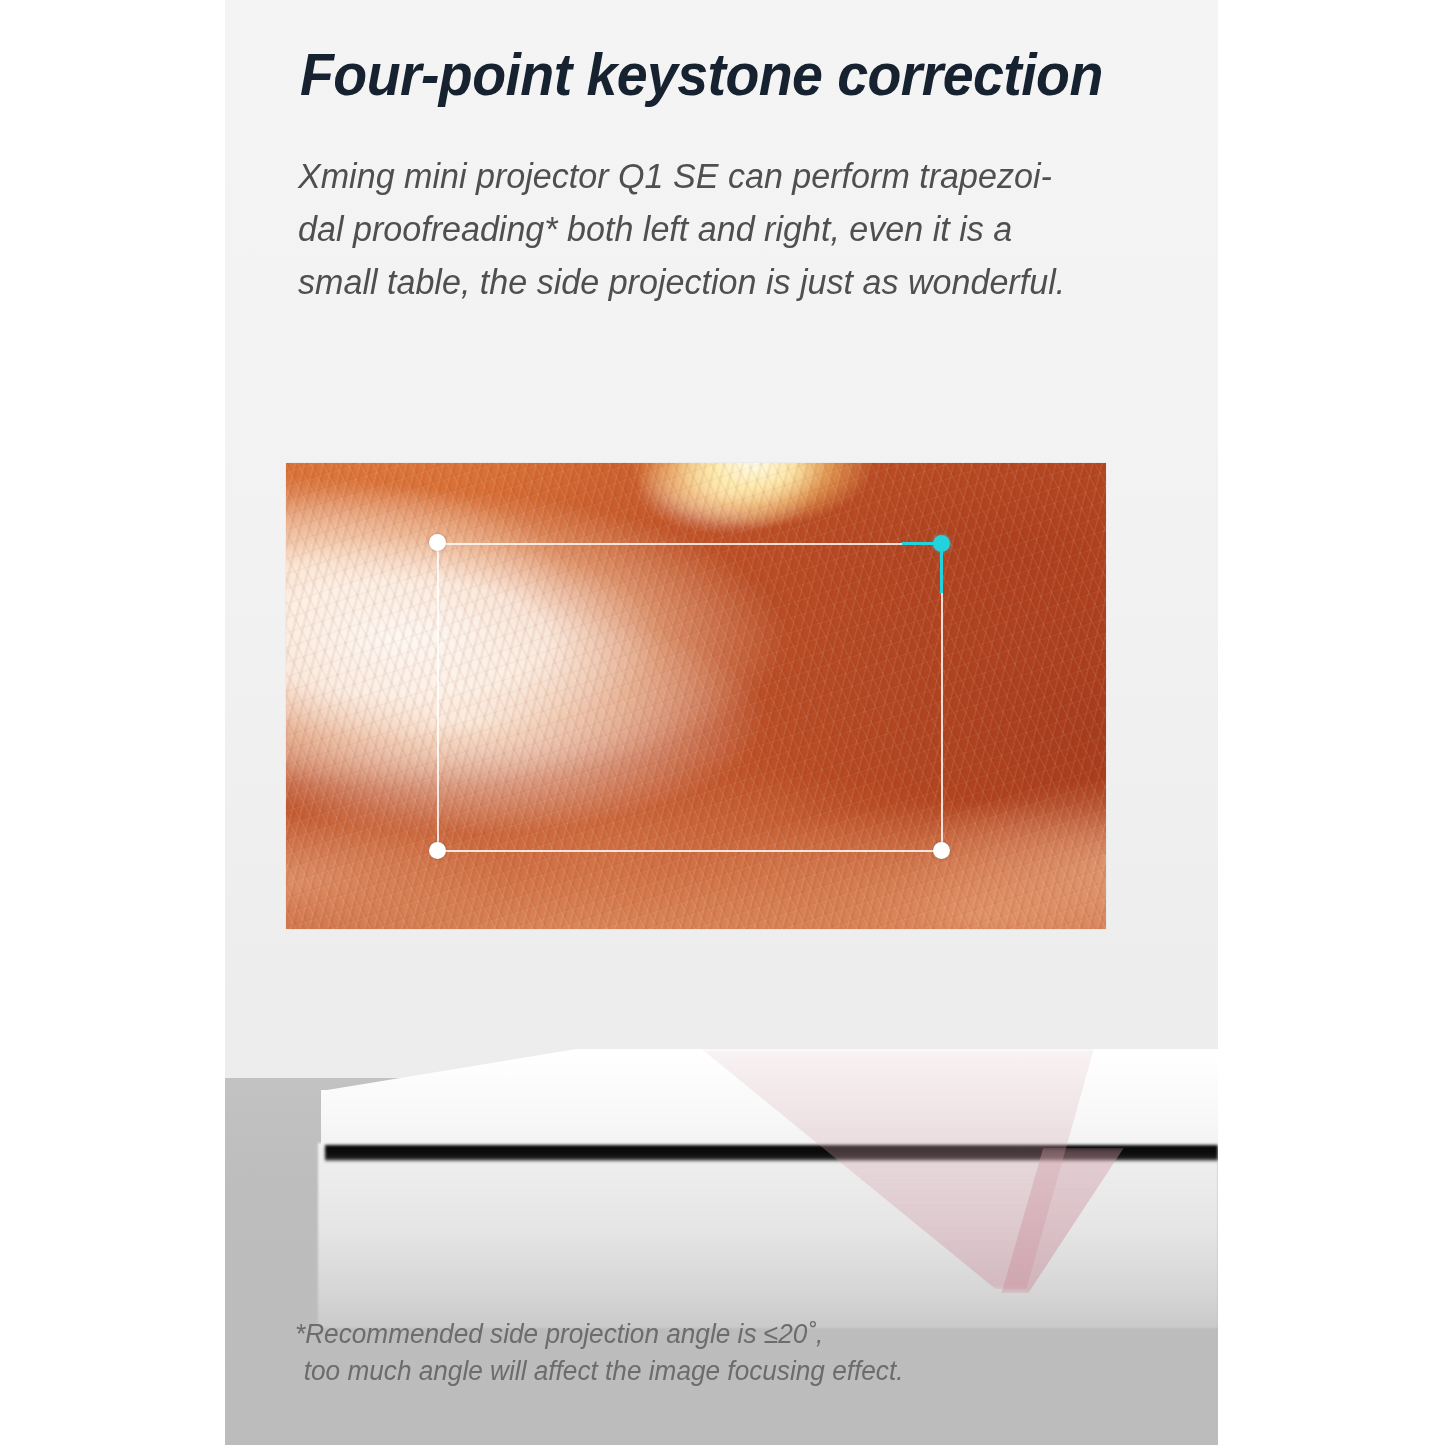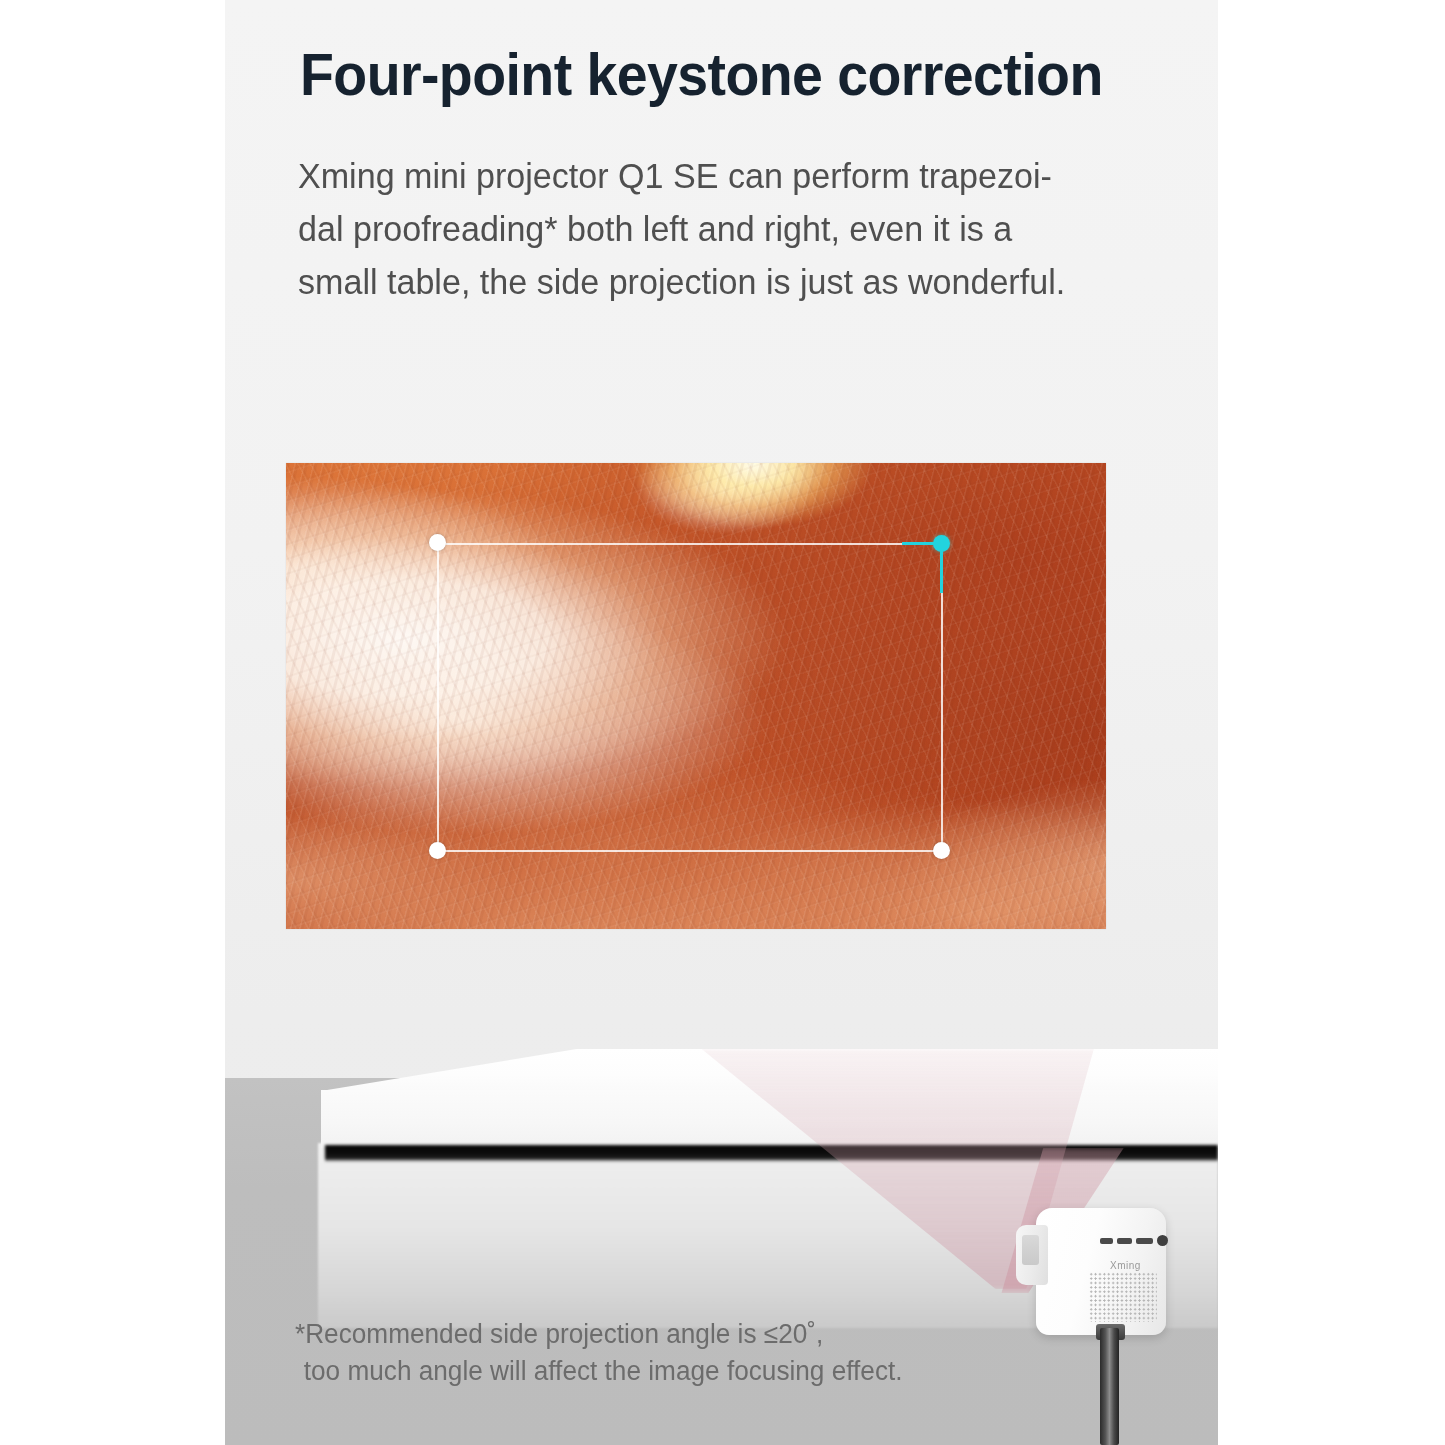--- a/index.html
+++ b/index.html
@@ -1,19 +1,19 @@
 <!DOCTYPE html>
 <html><head>
 <meta charset="utf-8">
 <style>
   * { margin:0; padding:0; box-sizing:border-box; }
   html,body { width:1445px; height:1445px; overflow:hidden; background:#ffffff;
               font-family:"Liberation Sans", sans-serif; }
 
-  #page { position:relative; width:1445px; height:1445px; background:#ffffff; }
+  #page { position:relative; width:1445px; height:1445px; background:#ffffff;font-style:italic; }
 
   
   #panel {
     position:absolute; left:225px; top:0; width:993px; height:1445px;
     background:linear-gradient(180deg,#f4f4f4 0%,#f2f2f2 38%,#efefef 58%,#ededed 70%,#ececec 100%);
     overflow:hidden;
   }
 
   
   .floor {
@@ -260,34 +260,20 @@
       </div>
     </div>
 
     <div id="table-top"></div>
     <div id="table-front"></div>
     <div id="table-shadow"></div>
 
     <div id="cone"></div>
     <div id="cone2"></div>
 
-    <div id="projector">
-      <div class="pj-body"></div>
-      <div class="pj-lens">
-        <div class="pj-lens-in"></div>
-      </div>
-      <div class="pj-port" style="left:84px; width:13px;"></div>
-      <div class="pj-port" style="left:101px; width:15px;"></div>
-      <div class="pj-port" style="left:120px; width:17px;"></div>
-      <div class="pj-jack" style="left:141px;"></div>
-      <div class="pj-logo">Xming</div>
-      <div class="pj-grille"></div>
-      <div class="pj-clamp"></div>
-      <div class="pj-pole"></div>
-    </div>
 
     <div id="footnote">
       <div class="l1">*Recommended side projection angle is ≤20˚,</div>
       <div class="l2">too much angle will affect the image focusing effect.</div>
     </div>
 
   </div>
 </div>
 
 </body></html>

